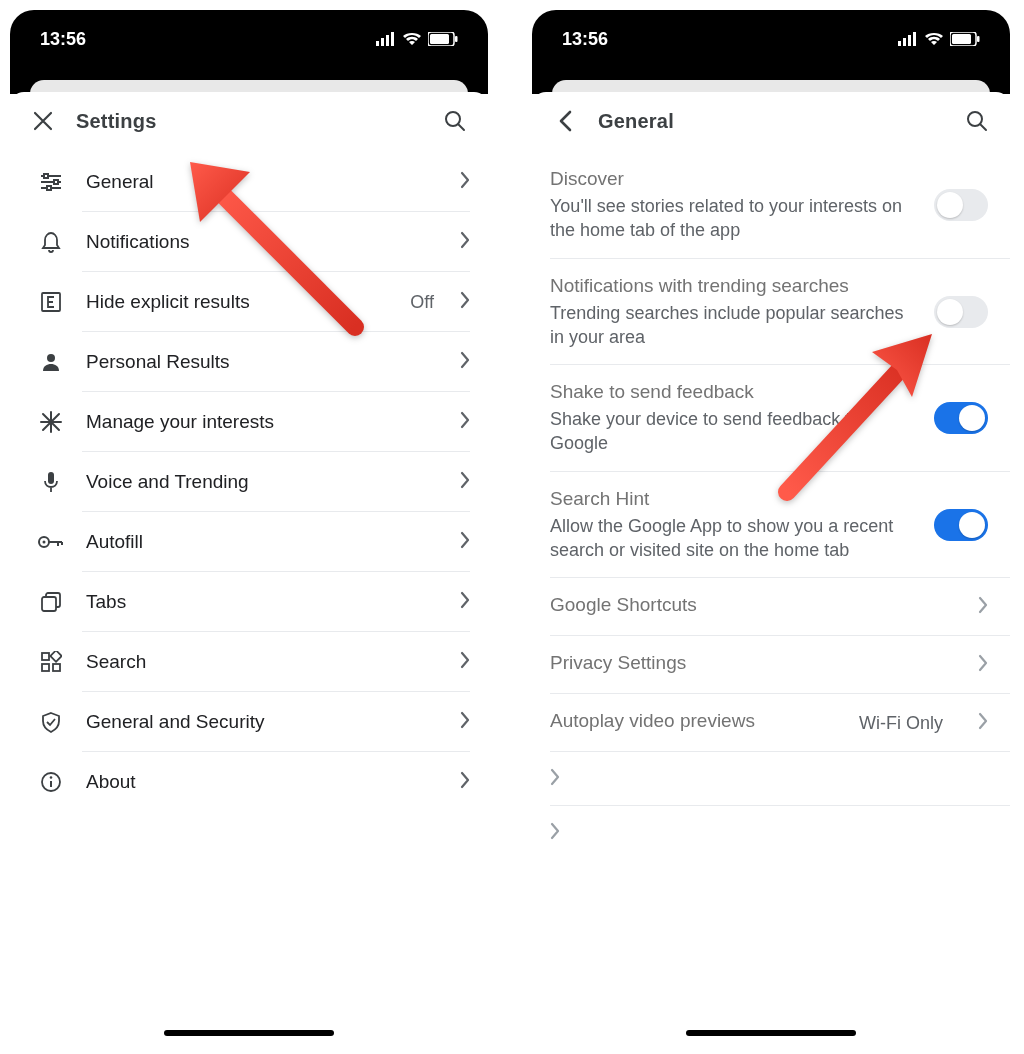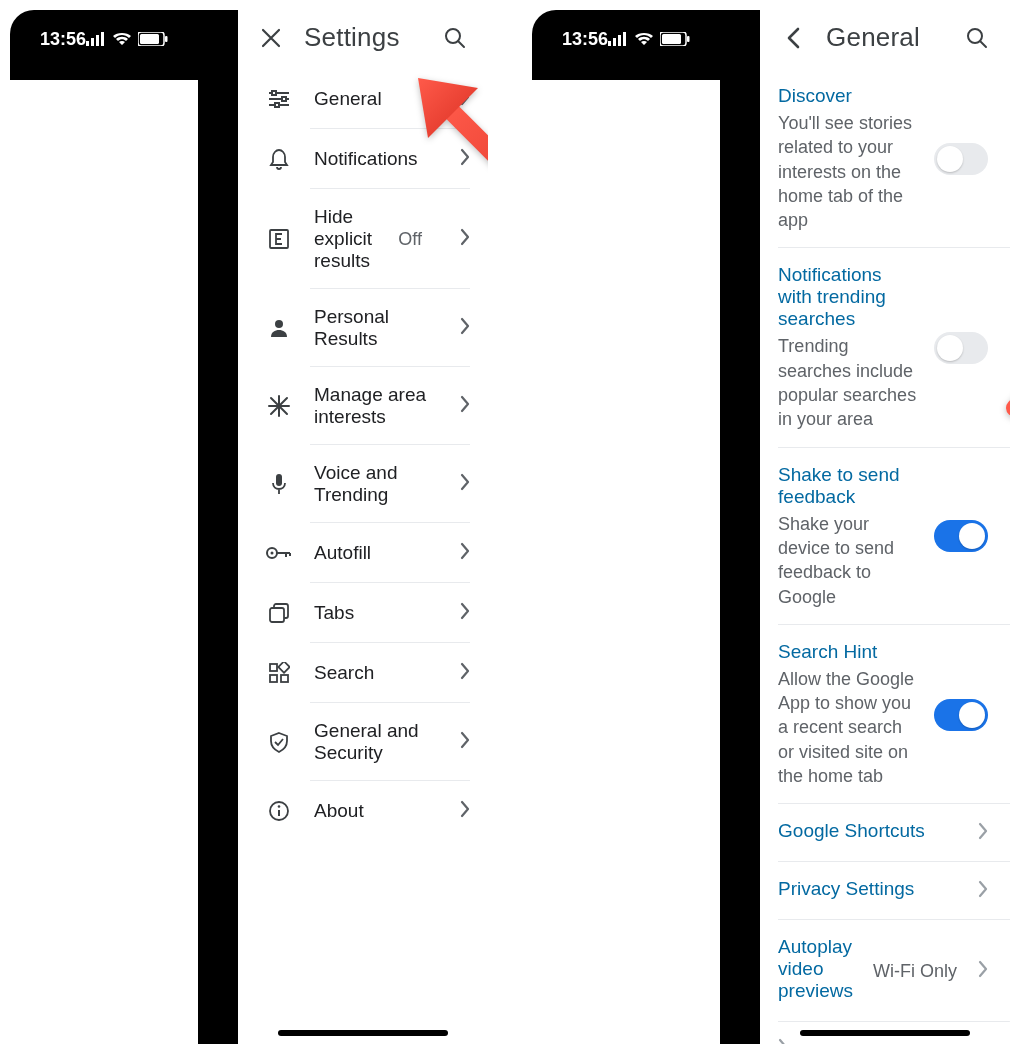--- a/index.html
+++ b/index.html
@@ -12,20 +12,21 @@
     gap: 44px;
     padding: 10px;
   }
   .phone {
     width: 478px;
     background: #fff;
     border-radius: 24px;
     overflow: hidden;
     position: relative;
     display: flex;
+    flex-direction: column;
     flex-shrink: 0;
   }
   .statusbar {
     background: #000;
     color: #fff;
     height: 70px;
     display: flex;
     align-items: center;
     justify-content: space-between;
     padding: 0 30px 12px 30px;
@@ -54,38 +55,38 @@
     flex-direction: column;
   }
   .header {
     display: flex;
     align-items: center;
     padding: 14px 18px 10px 18px;
     gap: 18px;
   }
   .header .icon-btn { width: 30px; height: 30px; display:flex; align-items:center; justify-content:center; color:#3c4043; }
   .header-title {
-    font-size: 26px;
+    font-size: 20px;
     color: #3c4043;
-    font-weight: 400;
+    font-weight: 700;
     flex: 1;
     letter-spacing: 0.2px;
   }
   .header-title.general { font-family: "Product Sans", -apple-system, Arial, sans-serif; }
   .list { padding: 6px 0; }
   .row {
     display: flex;
     align-items: center;
     padding: 17px 18px 17px 28px;
     gap: 22px;
     position: relative;
   }
   .row .row-icon { width: 26px; height:26px; display:flex; align-items:center; justify-content:center; color:#3c4043; flex-shrink:0; }
   .row-label { font-size: 19px; color: #202124; flex: 1; }
-  .row-value { font-size: 18px; color: #5f6368; margin-right: 16px; }
+  .row-value { font-size: 18px; color: #5f6368; margin-right: 4px; }
   .chev { color:#5f6368; flex-shrink:0; }
   .row::after {
     content:"";
     position:absolute;
     left: 72px; right: 18px; bottom:0;
     height:1px;
     background:#e8eaed;
   }
   .row.last::after { display:none; }
 
@@ -98,23 +99,23 @@
   }
   .row2::after {
     content:"";
     position:absolute;
     left:18px; right:0; bottom:0;
     height:1px;
     background:#e8eaed;
   }
   .row2.last::after{ display:none; }
   .row2-text { flex:1; }
-  .row2-title { font-size: 19px; color:#0369a1; margin-bottom:4px; }
+  .row2-title { font-size: 19px; color:#737373; margin-bottom:4px; }
   .row2-sub { font-size: 18px; color:#5f6368; line-height:1.35; }
-  .row2-value { font-size: 18px; color:#5f6368; margin-right:7px; white-space: nowrap; }
+  .row2-value { font-size: 18px; color:#5f6368; margin-right:21px; white-space: nowrap; }
 
   .toggle {
     width: 54px; height: 32px; border-radius: 16px;
     background:#e8eaed;
     position: relative;
     flex-shrink:0;
   }
   .toggle::after{
     content:""; position:absolute; width:26px; height:26px; border-radius:50%;
     background:#fff; top:3px; left:3px;
@@ -228,21 +229,21 @@
         <span class="chev"><svg width="10" height="18" viewBox="0 0 10 18">
               <path d="M2 2 L8 9 L2 16" fill="none" stroke="#5f6368" stroke-width="2.2" stroke-linecap="round" stroke-linejoin="round"></path>
             </svg></span>
       </div>
       <div class="row">
         <span class="row-icon">
             <svg width="22" height="22" viewBox="0 0 22 22">
               <path d="M11 1 V21 M1 11 H21 M3 3 L19 19 M19 3 L3 19" stroke="#3c4043" stroke-width="2" stroke-linecap="round"></path>
             </svg>
           </span>
-        <span class="row-label">Manage area interests</span>
+        <span class="row-label">Manage your interests</span>
         <span class="chev"><svg width="10" height="18" viewBox="0 0 10 18">
               <path d="M2 2 L8 9 L2 16" fill="none" stroke="#5f6368" stroke-width="2.2" stroke-linecap="round" stroke-linejoin="round"></path>
             </svg></span>
       </div>
       <div class="row">
         <span class="row-icon">
             <svg width="22" height="22" viewBox="0 0 22 22">
               <rect x="8" y="1" width="6" height="12" rx="3" fill="#3c4043"></rect>
               <path d="M5 10 C5 14 8 16 11 16 C14 16 17 14 17 10 M11 16 V21" fill="none" stroke="#3c4043" stroke-width="1.8"></path>
             </svg>

